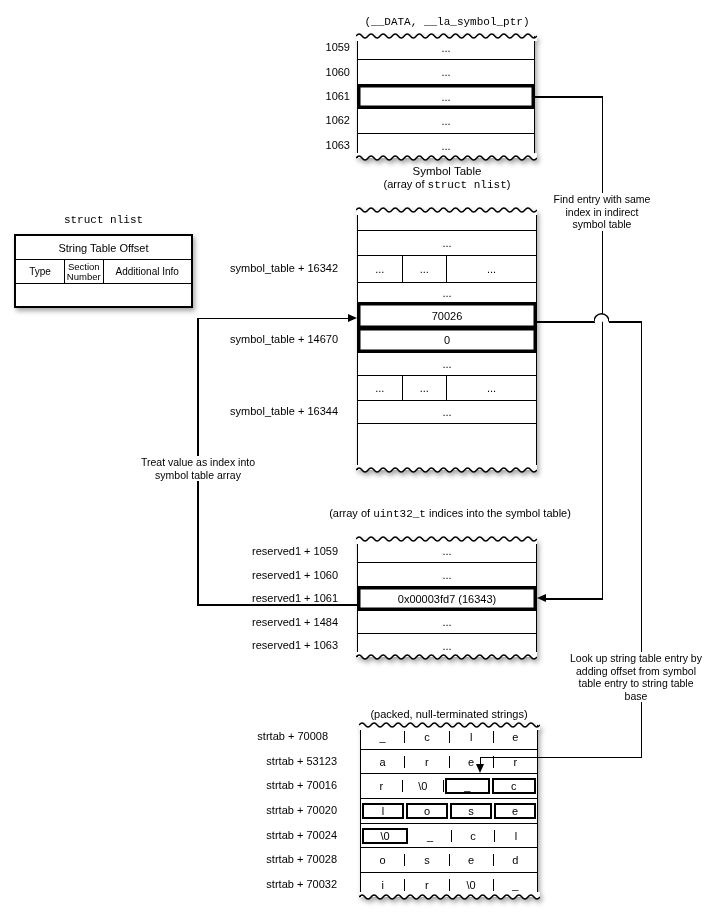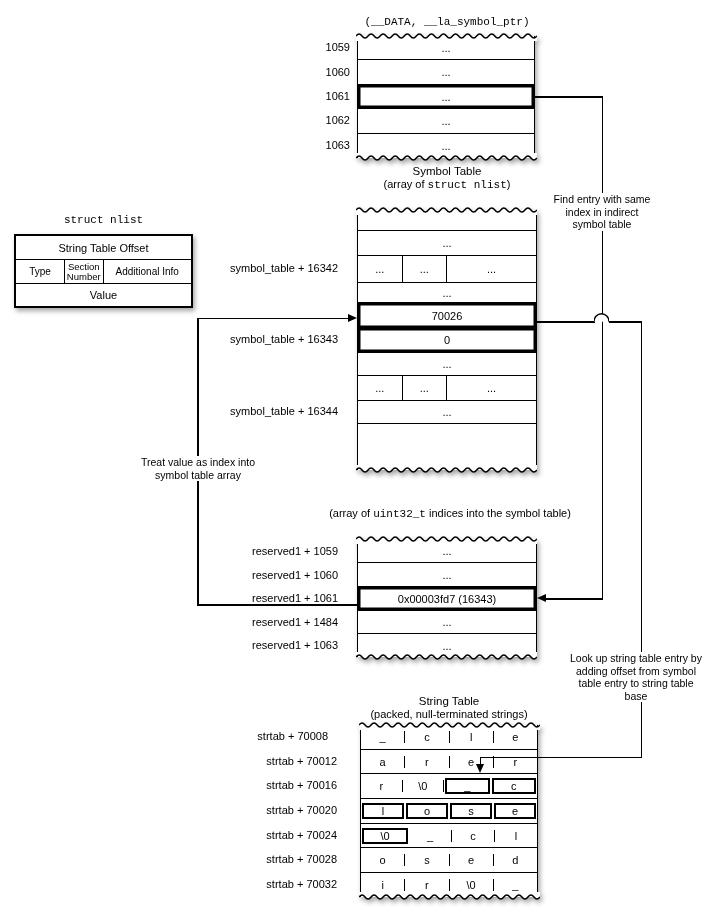--- a/index.html
+++ b/index.html
@@ -57,21 +57,20 @@
   </svg>
 
   <div class="title mono" style="left:14px;top:214px;width:179px">struct nlist</div>
   <div class="legend">
     <div class="lrow" style="height:24px;border-bottom:1px solid #000">String Table Offset</div>
     <div class="lrow" style="height:24px;border-bottom:1px solid #000;padding:0">
       <div class="lcell" style="width:28%">Type</div>
       <div class="lcell small" style="width:22%">Section Number</div>
       <div class="lcell lastc" style="width:50%">Additional Info</div>
     </div>
-    <div class="lrow" style="height:22px">Value</div>
   </div>
 
   <div class="subtitle mono" style="left:300px;top:16px;width:294px">(__DATA, __la_symbol_ptr)</div>
 
   <div class="rowlabel" style="top:41px;right:358px">1059</div>
   <div class="rowlabel" style="top:66px;right:358px">1060</div>
   <div class="rowlabel" style="top:90px;right:358px">1061</div>
   <div class="rowlabel" style="top:114px;right:358px">1062</div>
   <div class="rowlabel" style="top:139px;right:358px">1063</div>
 
@@ -90,21 +89,21 @@
     <svg class="wave" style="top:117px" viewBox="0 0 180 10" preserveAspectRatio="none">
         <use href="#sinefill-bot" fill="#fff"></use>
         <use href="#sineline" fill="none" stroke="#000" stroke-width="1.4"></use>
       </svg>
   </div>
 
   <div class="title" style="left:300px;top:165px;width:294px">Symbol Table</div>
   <div class="subtitle" style="left:300px;top:178px;width:294px"><span>(array of </span><span class="mono">struct nlist</span><span>)</span></div>
 
   <div class="rowlabel" style="top:262px;right:370px">symbol_table + 16342</div>
-  <div class="rowlabel" style="top:333px;right:370px">symbol_table + 16343</div>
+  <div class="rowlabel" style="top:333px;right:370px">symbol_table + 14670</div>
   <div class="rowlabel" style="top:405px;right:370px">symbol_table + 16344</div>
 
   <div class="table" style="left:357px;top:210px;width:180px;height:260px">
     <div class="tbody" style="height:260px">
       <div class="row" style="height:21px"></div>
       <div class="row" style="height:25px">...</div>
       <div class="row" style="height:27px;padding:0">
         <div class="tcell" style="width:25%">...</div>
         <div class="tcell" style="width:25%">...</div>
         <div class="tcell lastc" style="width:50%">...</div>
@@ -150,25 +149,24 @@
     <svg class="wave" style="top:-5px" viewBox="0 0 180 10" preserveAspectRatio="none">
         <use href="#sinefill-top" fill="#fff"></use>
         <use href="#sineline" fill="none" stroke="#000" stroke-width="1.4"></use>
       </svg>
     <svg class="wave" style="top:113px" viewBox="0 0 180 10" preserveAspectRatio="none">
         <use href="#sinefill-bot" fill="#fff"></use>
         <use href="#sineline" fill="none" stroke="#000" stroke-width="1.4"></use>
       </svg>
   </div>
 
-  <div class="title" style="left:302px;top:695px;width:294px">String Table</div>
   <div class="subtitle" style="left:302px;top:708px;width:294px">(packed, null-terminated strings)</div>
 
   <div class="rowlabel" style="top:730px;right:380px">strtab + 70008</div>
-  <div class="rowlabel" style="top:755px;right:371px">strtab + 70012</div>
+  <div class="rowlabel" style="top:755px;right:371px">strtab + 53123</div>
   <div class="rowlabel" style="top:779px;right:371px">strtab + 70016</div>
   <div class="rowlabel" style="top:804px;right:371px">strtab + 70020</div>
   <div class="rowlabel" style="top:829px;right:371px">strtab + 70024</div>
   <div class="rowlabel" style="top:853px;right:371px">strtab + 70028</div>
   <div class="rowlabel" style="top:878px;right:371px">strtab + 70032</div>
 
   <div class="table" style="left:360px;top:725px;width:178px;height:172px">
     <div class="tbody" style="height:172px">
       <div class="row" style="height:25px;padding:0">
         <div class="scell">_</div>

